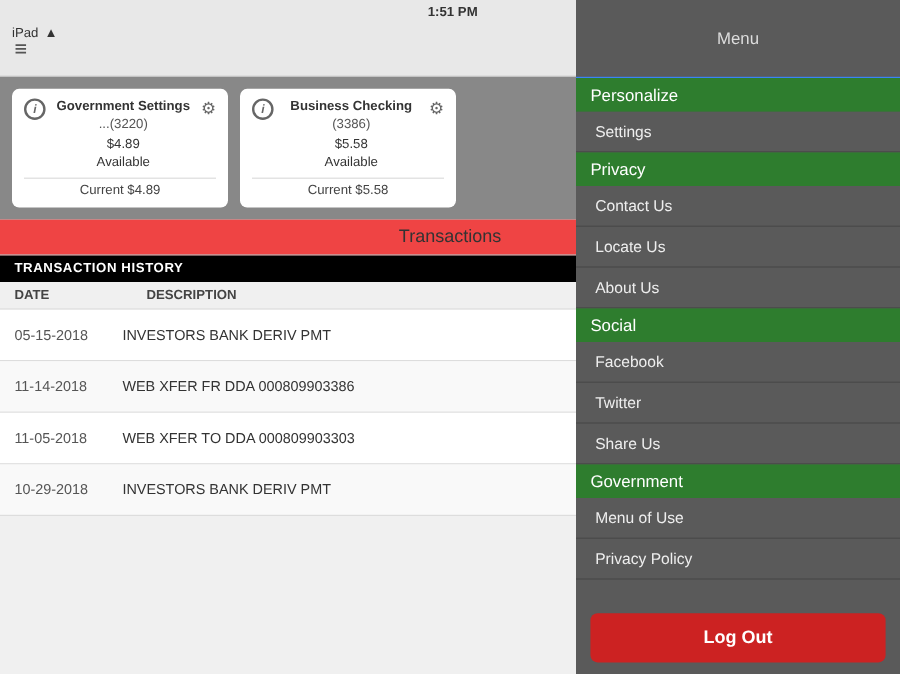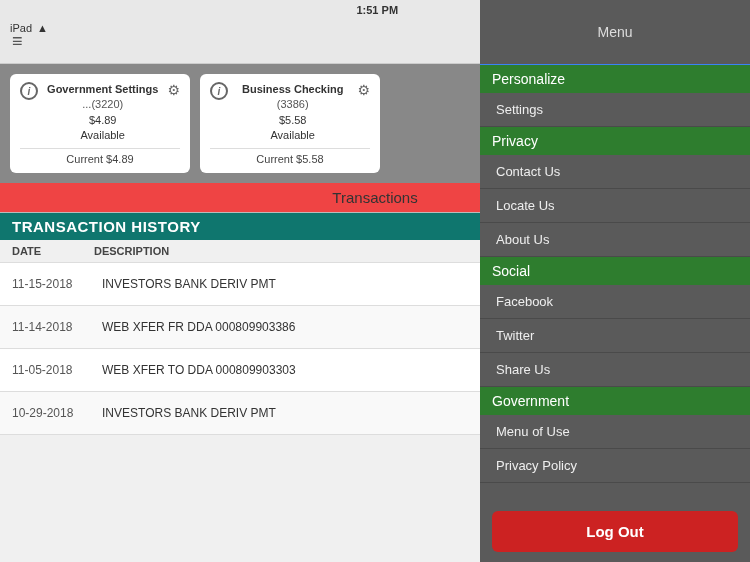--- a/index.html
+++ b/index.html
@@ -117,38 +117,38 @@
       background: #ef4444;
       text-align: center;
       padding: 6px;
       font-size: 15px;
       color: #333;
       border-bottom: 1px solid #bbb;
     }
 
     
     .transaction-history-label {
-      background: #0f766e;
+      background: #000000;
       padding: 5px 12px;
-      font-size: 15px;
+      font-size: 11px;
       font-weight: 700;
       color: #fff;
       letter-spacing: 0.5px;
     }
 
     .transaction-columns {
       display: flex;
       padding: 5px 12px;
       font-size: 11px;
       font-weight: 700;
       color: #444;
       background: #f0f0f0;
       border-bottom: 1px solid #ddd;
     }
-    .col-date { width: 82px; }
+    .col-date { width: 110px; }
     .col-desc { flex: 1; }
 
     .transaction-list {
       overflow-y: auto;
     }
     .transaction-row {
       display: flex;
       align-items: center;
       padding: 14px 12px;
       border-bottom: 1px solid #ddd;
@@ -261,21 +261,21 @@
 
 <div class="transaction-history-label">TRANSACTION HISTORY</div>
 
 <div class="transaction-columns">
   <div class="col-date">DATE</div>
   <div class="col-desc">DESCRIPTION</div>
 </div>
 
 <div class="transaction-list">
   <div class="transaction-row">
-    <div class="tx-date">11-15-2018</div>
+    <div class="tx-date">05-15-2018</div>
     <div class="tx-desc">INVESTORS BANK DERIV PMT</div>
   </div>
   <div class="transaction-row">
     <div class="tx-date">11-14-2018</div>
     <div class="tx-desc">WEB XFER FR DDA 000809903386</div>
   </div>
   <div class="transaction-row">
     <div class="tx-date">11-05-2018</div>
     <div class="tx-desc">WEB XFER TO DDA 000809903303</div>
   </div>

